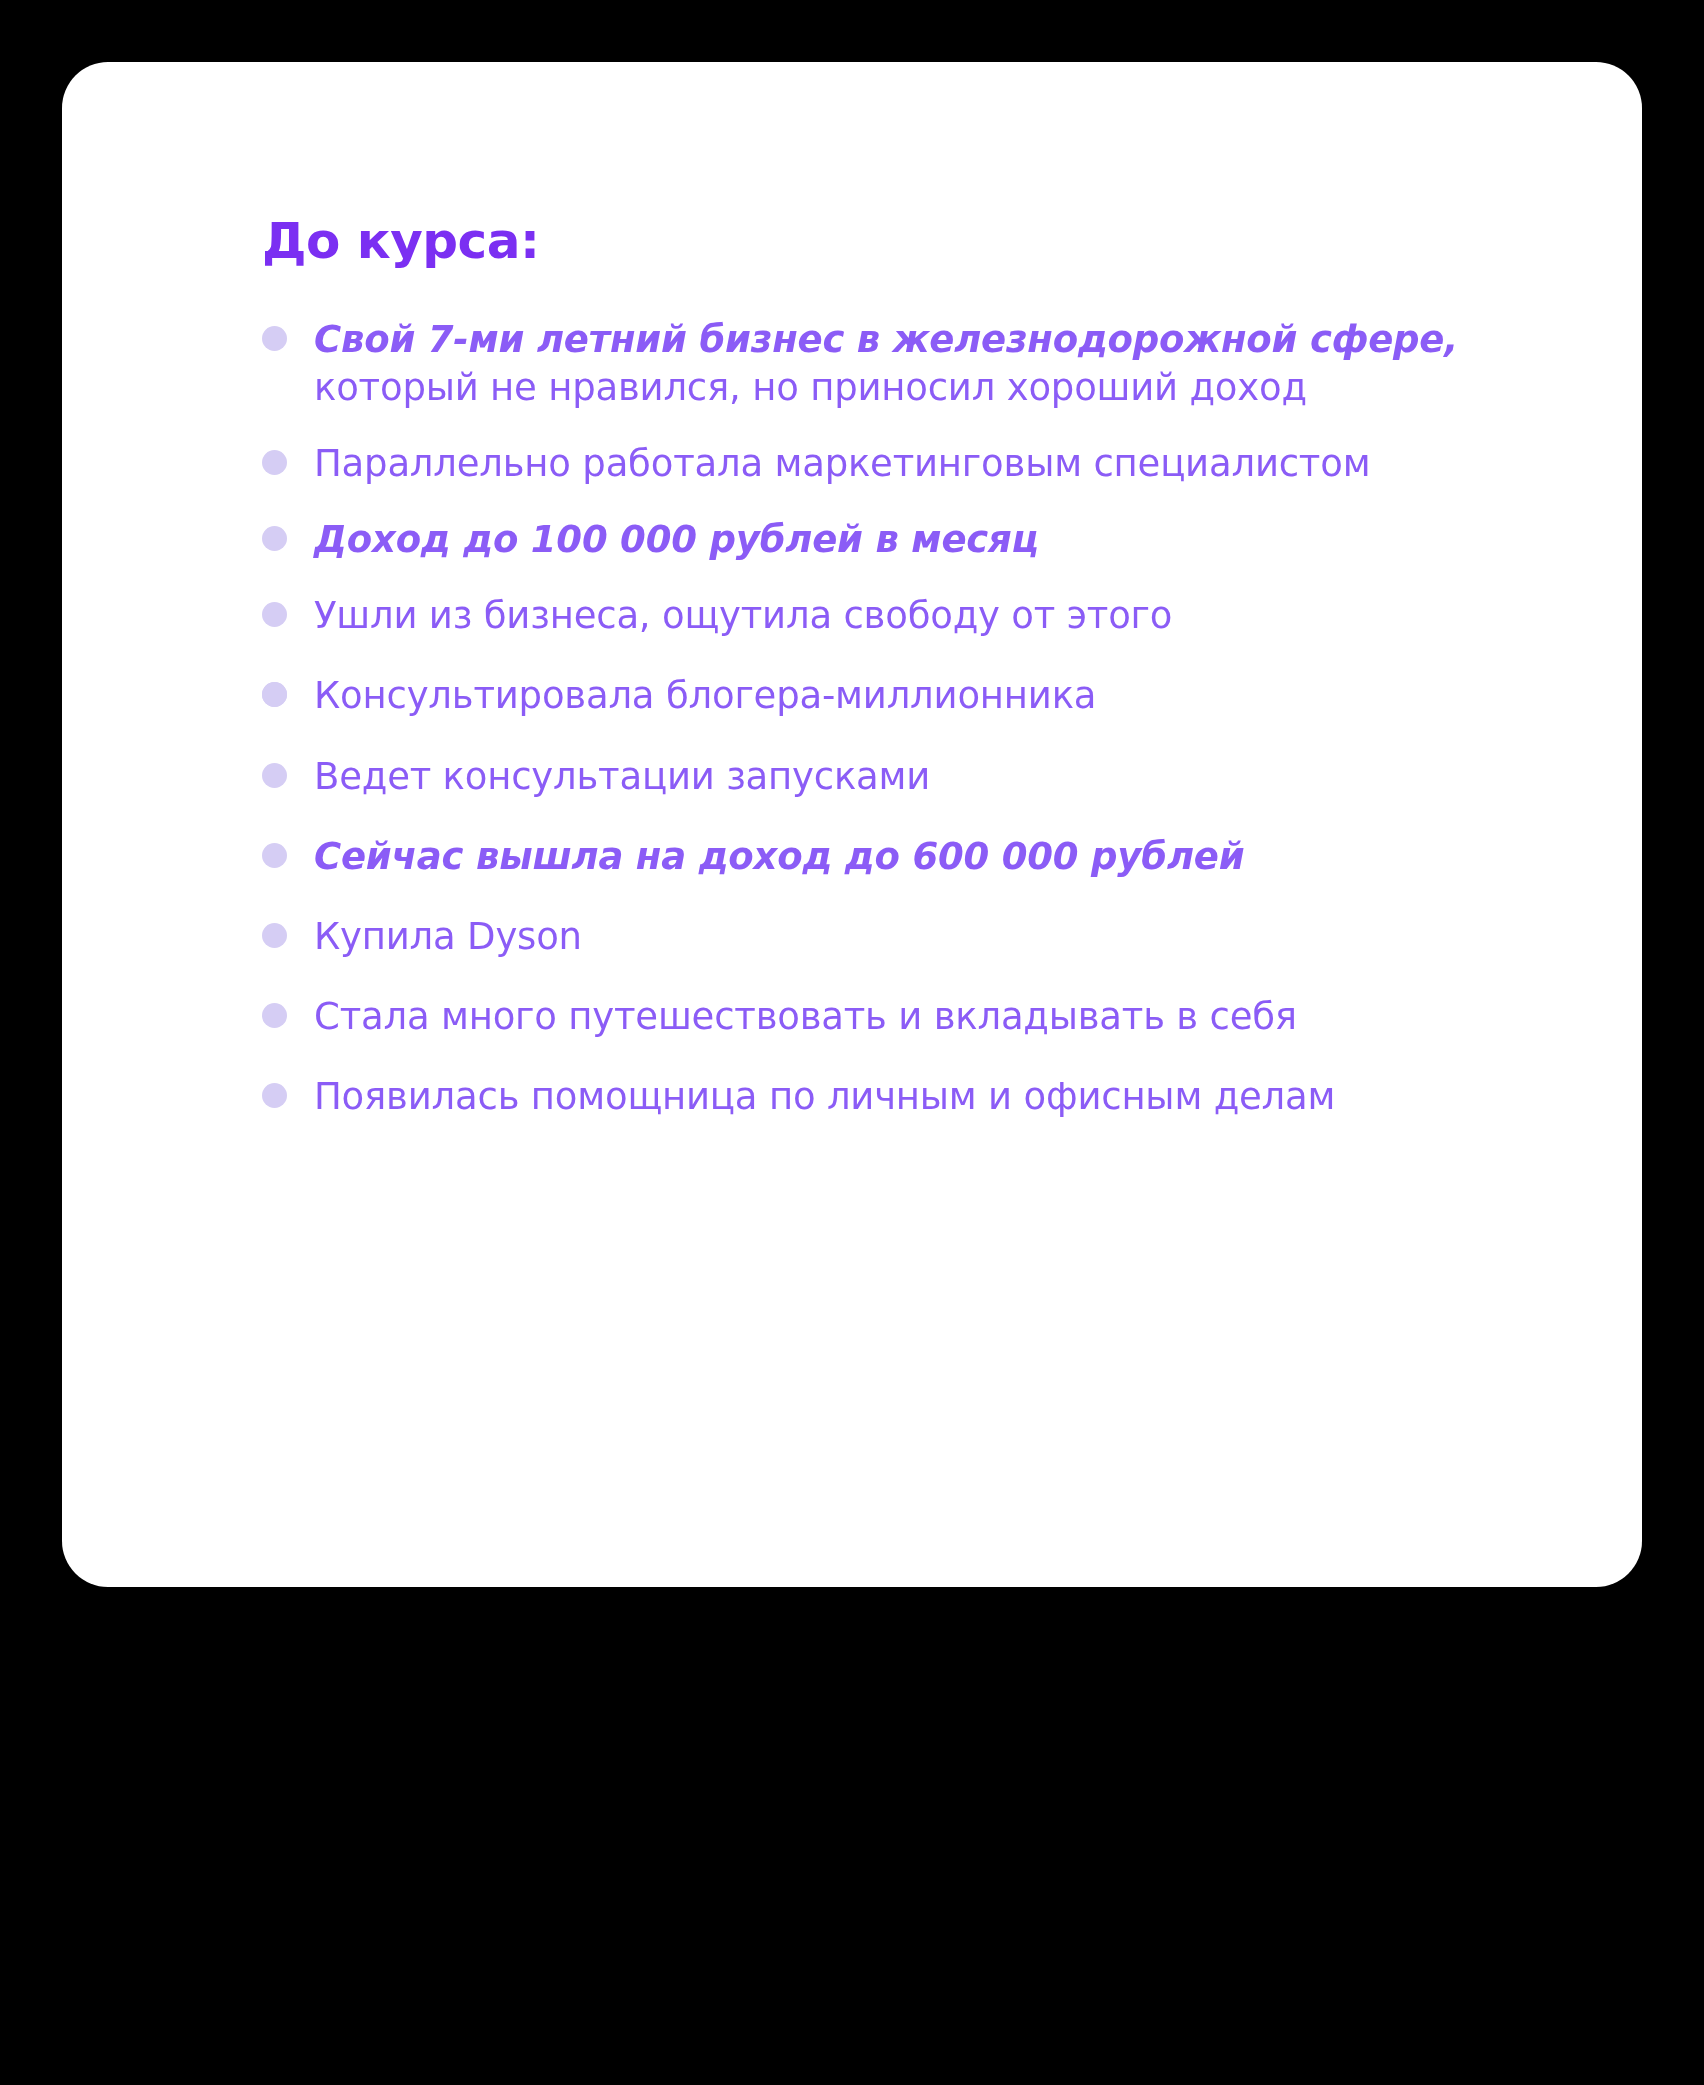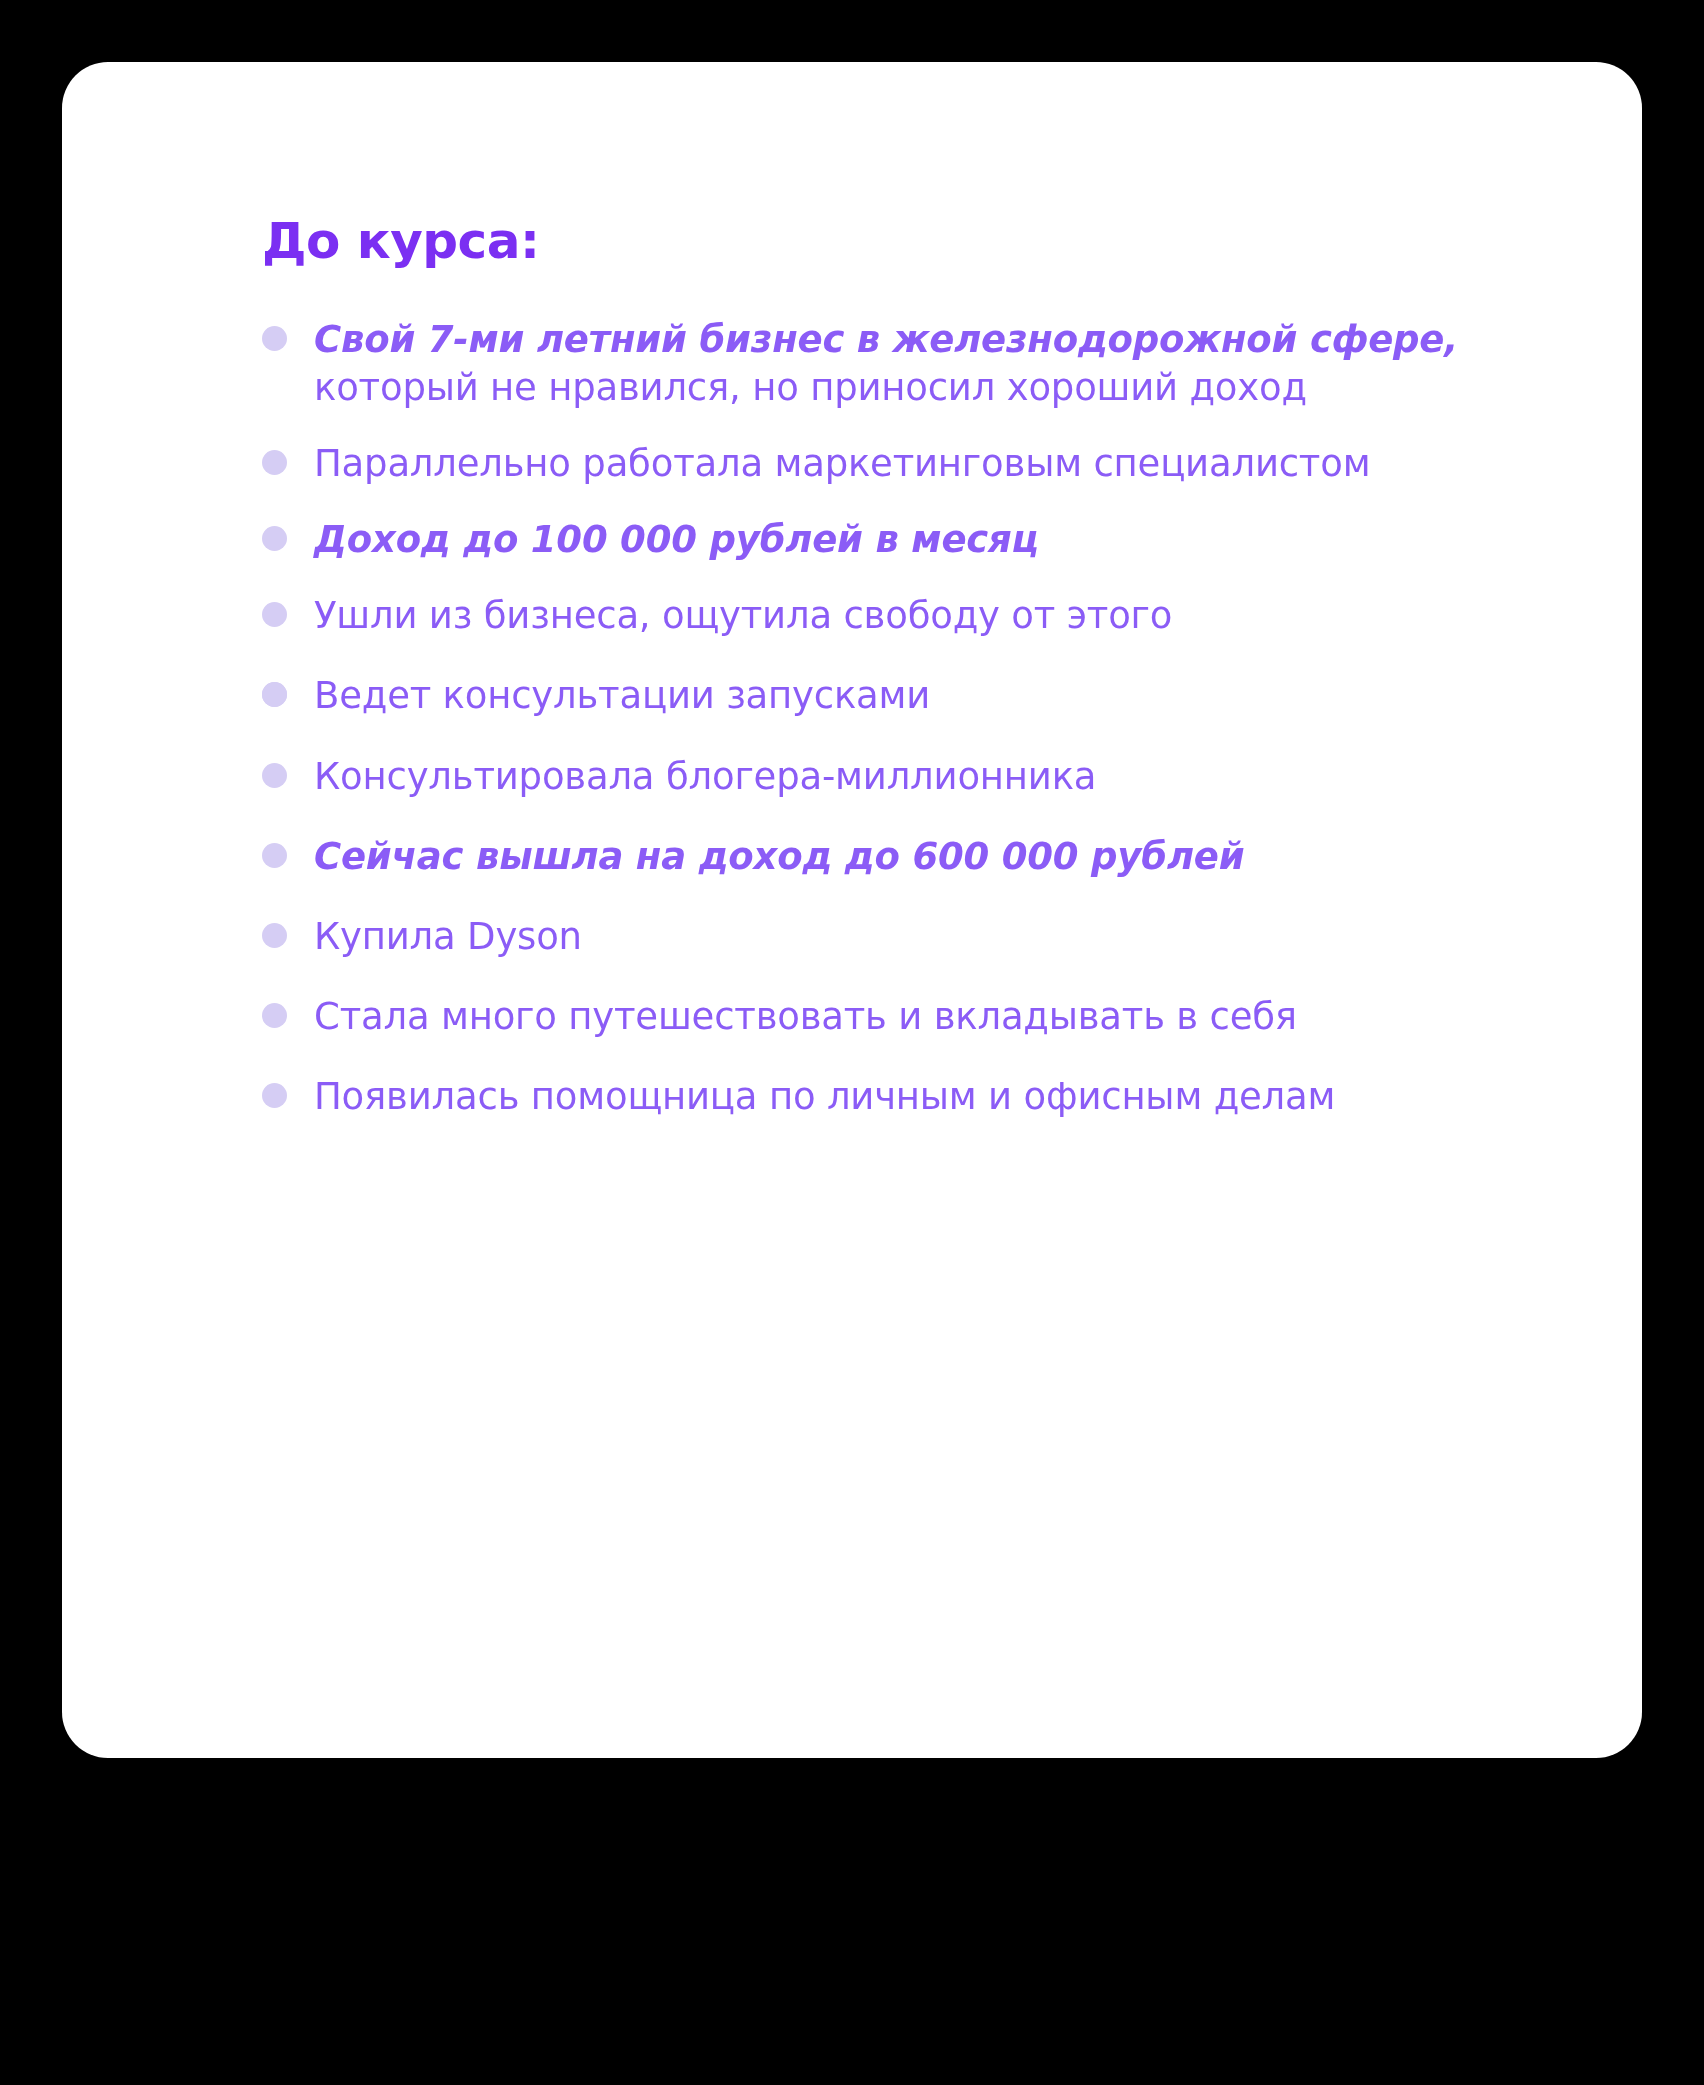--- a/index.html
+++ b/index.html
@@ -19,21 +19,21 @@
     width: 1704px;
     height: 2085px;
     background: #000000;
     box-sizing: border-box;
     padding: 62px 62px;
   }
 
   .card {
     position: relative;
     width: 1580px;
-    height: 1696px;
+    height: 1525px;
     background: #ffffff;
     border-radius: 46px;
     box-sizing: border-box;
     padding: 150px 150px 60px 200px;
     overflow: hidden;
   }
 
   .section { margin-bottom: 0; }
 
   .section-title {
@@ -110,25 +110,25 @@
       <ul class="bullets">
         <li>
           <span class="dot"></span>
           <span>Ушли из бизнеса, ощутила свободу от этого</span>
         </li>
         <li>
           <span class="dot"></span>
         </li>
         <li>
           <span class="dot"></span>
-          <span>Ведет консультации запусками</span>
+          <span>Консультировала блогера-миллионника</span>
         </li>
         <li>
           <span class="dot"></span>
-          <span>Консультировала блогера-миллионника</span>
+          <span>Ведет консультации запусками</span>
         </li>
         <li>
           <span class="dot"></span>
           <span class="em">Сейчас вышла на доход до 600 000 рублей</span>
         </li>
         <li>
           <span class="dot"></span>
           <span>Купила Dyson</span>
         </li>
         <li>

